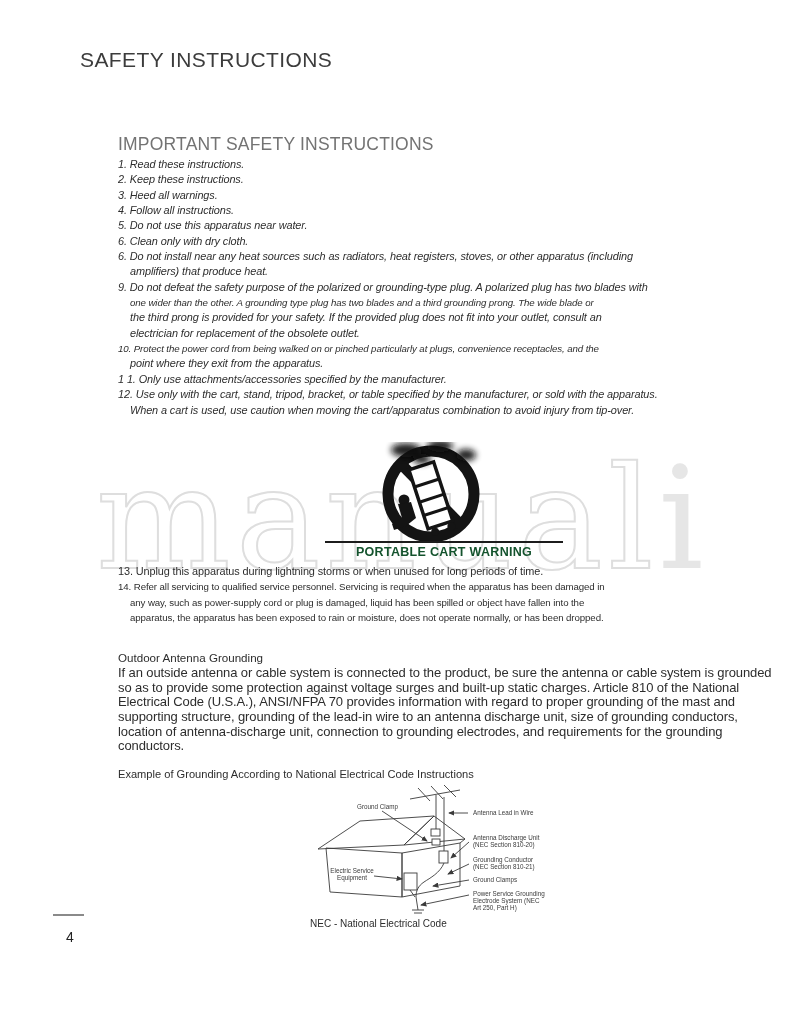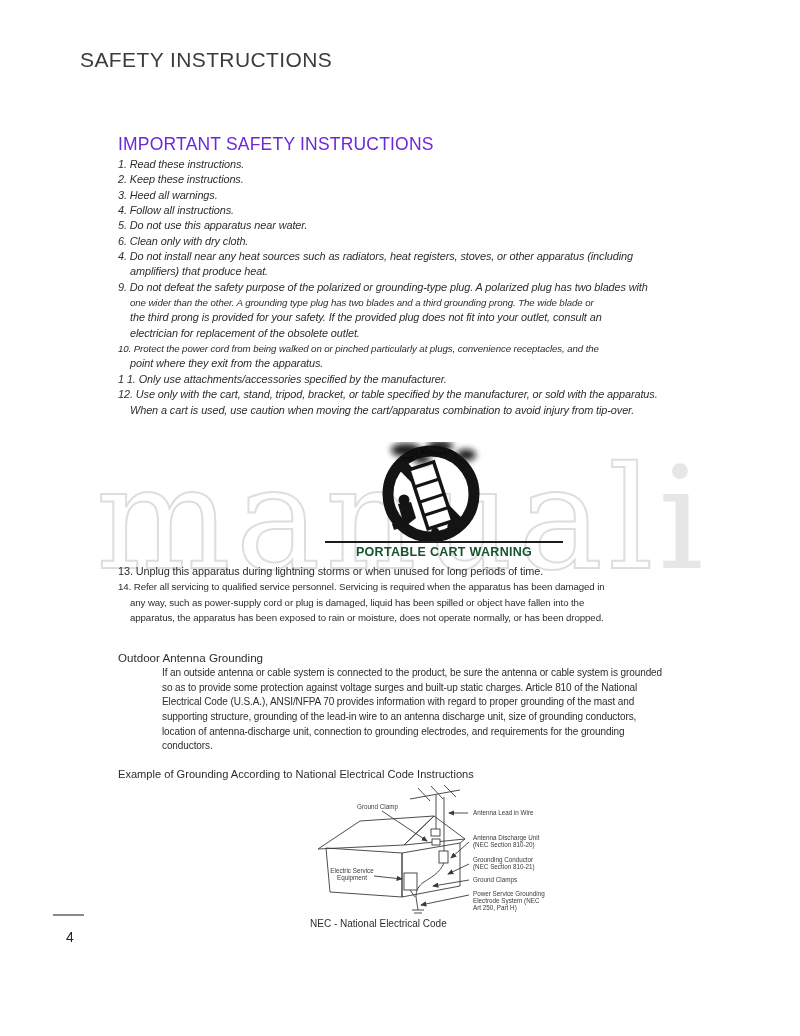--- a/index.html
+++ b/index.html
@@ -6,38 +6,38 @@
   .page {
     position:relative; width:800px; height:1036px; background:#ffffff;
     font-family:"Liberation Sans", sans-serif; color:#2d2d2d; overflow:hidden;
   }
   .wm { position:absolute; left:90px; top:428px; z-index:0; }
   .content { position:absolute; inset:0; z-index:1; }
 
   .title { position:absolute; left:80px; top:48px; font-size:21px; font-weight:400;
            color:#3c3c3c; letter-spacing:0.4px; margin:0; white-space:nowrap; }
   .heading { position:absolute; left:118px; top:134px; font-size:17.5px; font-weight:400;
-           color:#6d28d9; letter-spacing:0.2px; margin:0; white-space:nowrap; }
+           color:#737373; letter-spacing:0.2px; margin:0; white-space:nowrap; }
 
   .list { position:absolute; left:118px; }
   .list1 { top:157px;font-style:italic; }
   .list2 { top:564px; }
   .ln { font-size:10.9px; line-height:15.35px; white-space:nowrap; letter-spacing:-0.1px; }
   .ln.sm { font-size:9.7px; }
   .ln.cont { padding-left:12px; }
 
   .cart-figure { position:absolute; left:325px; top:440px; width:238px; height:120px; }
   .cart-figure svg { position:absolute; left:23px; top:2px; }
   .cart-line { position:absolute; left:0; top:101px; width:238px; height:2px; background:#1c1c1c; }
   .cart-label { position:absolute; left:0; top:105px; width:238px; text-align:center;
                 font-size:12.5px; font-weight:700; color:#14532d; letter-spacing:0.3px; }
 
   .grounding-heading { position:absolute; left:118px; top:651px; font-size:11.6px; color:#2d2d2d; white-space:nowrap; }
   .grounding-body { position:absolute; left:118px; top:666px; }
-  .para-ln { font-size:10px; line-height:14.65px; white-space:nowrap; letter-spacing:-0.1px;margin-left:44px; }
+  .para-ln { font-size:13px; line-height:14.65px; white-space:nowrap; letter-spacing:-0.1px; }
   .example-title { position:absolute; left:118px; top:768px; font-size:11.1px; white-space:nowrap; }
 
   .diagram { position:absolute; left:300px; top:785px; }
   .diagram text { font-family:"Liberation Sans", sans-serif; fill:#3a3a3a; }
   .dlabel { font-size:6.3px; }
   .nec-caption { position:absolute; left:310px; top:911px; font-size:10px; color:#2d2d2d; white-space:nowrap;margin-top:7px; }
 
   .page-rule { position:absolute; left:53px; top:914px; width:31px; height:1.5px; background:#8a8a8a; }
   .page-number { position:absolute; left:66px; top:929px; font-size:14px; color:#222; }
 </style>
@@ -57,21 +57,21 @@
     <h1 class="title">SAFETY INSTRUCTIONS</h1>
     <h2 class="heading">IMPORTANT SAFETY INSTRUCTIONS</h2>
 
     <div class="list list1">
       <div class="ln">1. Read these instructions.</div>
       <div class="ln">2. Keep these instructions.</div>
       <div class="ln">3. Heed all warnings.</div>
       <div class="ln">4. Follow all instructions.</div>
       <div class="ln">5. Do not use this apparatus near water.</div>
       <div class="ln">6. Clean only with dry cloth.</div>
-      <div class="ln">4. Do not install near any heat sources such as radiators, heat registers, stoves, or other apparatus (including</div>
+      <div class="ln">6. Do not install near any heat sources such as radiators, heat registers, stoves, or other apparatus (including</div>
       <div class="ln cont">amplifiers) that produce heat.</div>
       <div class="ln">9. Do not defeat the safety purpose of the polarized or grounding-type plug. A polarized plug has two blades with</div>
       <div class="ln cont sm">one wider than the other. A grounding type plug has two blades and a third grounding prong. The wide blade or</div>
       <div class="ln cont">the third prong is provided for your safety. If the provided plug does not fit into your outlet, consult an</div>
       <div class="ln cont">electrician for replacement of the obsolete outlet.</div>
       <div class="ln sm">10. Protect the power cord from being walked on or pinched particularly at plugs, convenience receptacles, and the</div>
       <div class="ln cont">point where they exit from the apparatus.</div>
       <div class="ln">1 1. Only use attachments/accessories specified by the manufacturer.</div>
       <div class="ln">12. Use only with the cart, stand, tripod, bracket, or table specified by the manufacturer, or sold with the apparatus.</div>
       <div class="ln cont">When a cart is used, use caution when moving the cart/apparatus combination to avoid injury from tip-over.</div>

